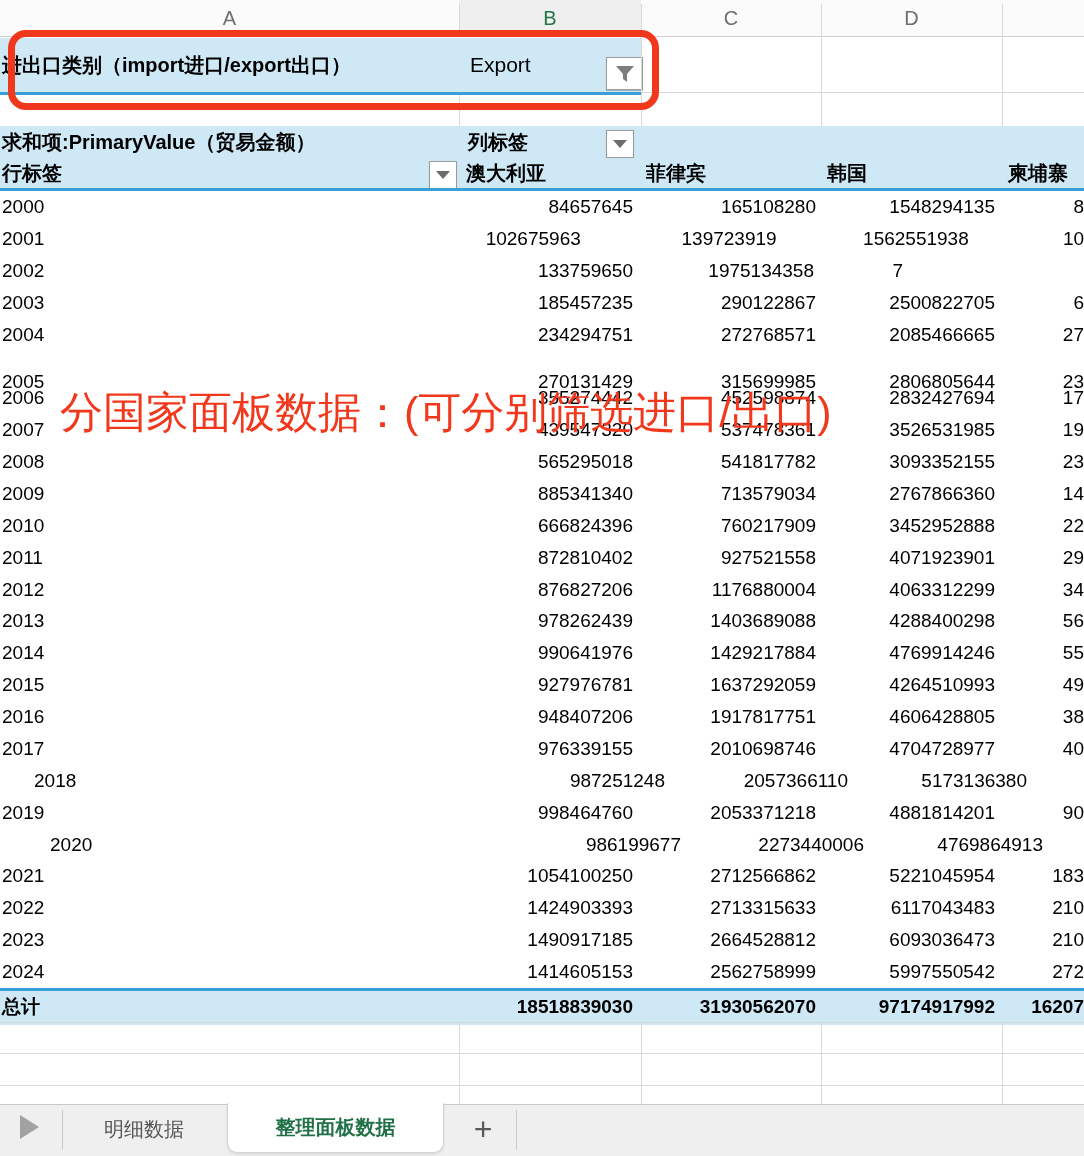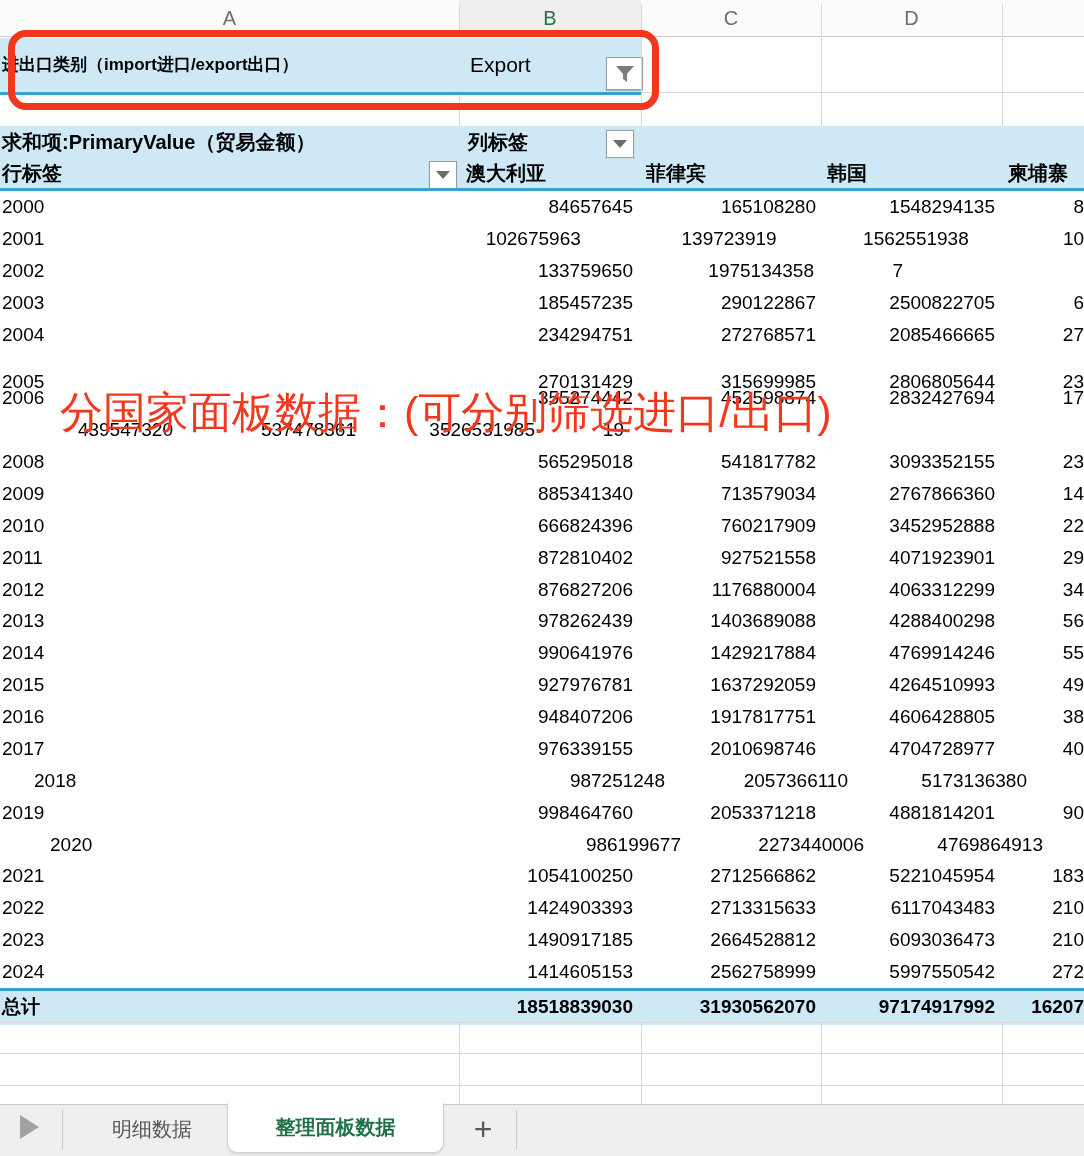--- a/index.html
+++ b/index.html
@@ -16,21 +16,21 @@
   .colcell.sel{background:#efefef;color:#217346;}
   .greenbar{position:absolute;left:458px;top:32px;width:183px;height:5px;background:#217346;}
 
   
   .abs{position:absolute;box-sizing:border-box;}
   .bluecell{background:#cee8f6;}
   .vline{position:absolute;width:1px;background:#d8d8d8;}
   .hline{position:absolute;height:1px;background:#d8d8d8;}
   .bluebar{position:absolute;background:#39a0d5;}
 
-  .r1-label{font-size:17px;font-weight:600;line-height:54px;padding-left:2px;white-space:nowrap;overflow:hidden;}
+  .r1-label{font-size:20px;font-weight:600;line-height:54px;padding-left:2px;white-space:nowrap;overflow:hidden;}
   .r1-value{font-size:21px;line-height:54px;padding-left:10px;}
 
   .pv-title{font-size:20px;font-weight:700;line-height:32px;padding-left:2px;white-space:nowrap;}
   .pv-collabel{font-size:20px;font-weight:700;line-height:32px;padding-left:8px;}
   .pv-rowlabel{font-size:20px;font-weight:700;line-height:30px;padding-left:2px;}
   .country{font-size:20px;font-weight:700;line-height:30px;white-space:nowrap;overflow:hidden;}
 
   .drow{position:absolute;left:0;width:1084px;display:flex;font-size:19px;}
   .ca{width:460px;text-align:left;padding-left:2px;box-sizing:border-box;}
   .cb{width:180px;text-align:right;padding-right:7px;box-sizing:border-box;}
@@ -56,21 +56,21 @@
   .anno-text{position:absolute;left:60px;top:384px;font-size:43px;font-weight:500;color:#f2381c;
              white-space:nowrap;z-index:40;pointer-events:none;letter-spacing:0px;}
 
   
   .tabbar{position:absolute;left:0;top:1104px;width:1084px;height:52px;background:#efefef;
           border-top:1px solid #c9c9c9;}
   .navarrow{position:absolute;left:20px;top:1115px;width:0;height:0;
             border-top:12px solid transparent;border-bottom:12px solid transparent;
             border-left:19px solid #a2a2a2;}
   .tabsep{position:absolute;top:1110px;width:1px;height:40px;background:#c9c9c9;}
-  .tab-inactive{position:absolute;left:72px;top:1104px;width:160px;height:51px;
+  .tab-inactive{position:absolute;left:64px;top:1104px;width:160px;height:51px;
                 display:flex;align-items:center;justify-content:center;
                 font-size:20px;color:#555;}
   .tab-active{position:absolute;left:227px;top:1103px;width:215px;height:49px;background:#fff;
               border:1px solid #d2d2d2;border-top:none;border-radius:0 0 10px 10px;
               display:flex;align-items:center;justify-content:center;
               font-size:20px;font-weight:700;color:#1f7145;box-shadow:0 2px 3px rgba(0,0,0,.08);}
   .tab-add{position:absolute;left:462px;top:1104px;width:42px;height:51px;
            display:flex;align-items:center;justify-content:center;
            font-size:32px;font-weight:400;color:#595959;}
 </style>
@@ -170,20 +170,21 @@
         <div class="ce">23</div>
       </div>
       <div class="drow" style="top: 382.28px; height: 31.88px; line-height: 31.88px;">
         <div class="ca">2006</div>
         <div class="cb">355274442</div>
         <div class="cc">452598874</div>
         <div class="cd">2832427694</div>
         <div class="ce">17</div>
       </div>
       <div class="drow" style="top: 414.16px; height: 31.88px; line-height: 31.88px;">
+        <div class="ca">2007</div>
         <div class="cb">439547320</div>
         <div class="cc">537478361</div>
         <div class="cd">3526531985</div>
         <div class="ce">19</div>
       </div>
       <div class="drow" style="top: 446.04px; height: 31.88px; line-height: 31.88px;">
         <div class="ca">2008</div>
         <div class="cb">565295018</div>
         <div class="cc">541817782</div>
         <div class="cd">3093352155</div>

